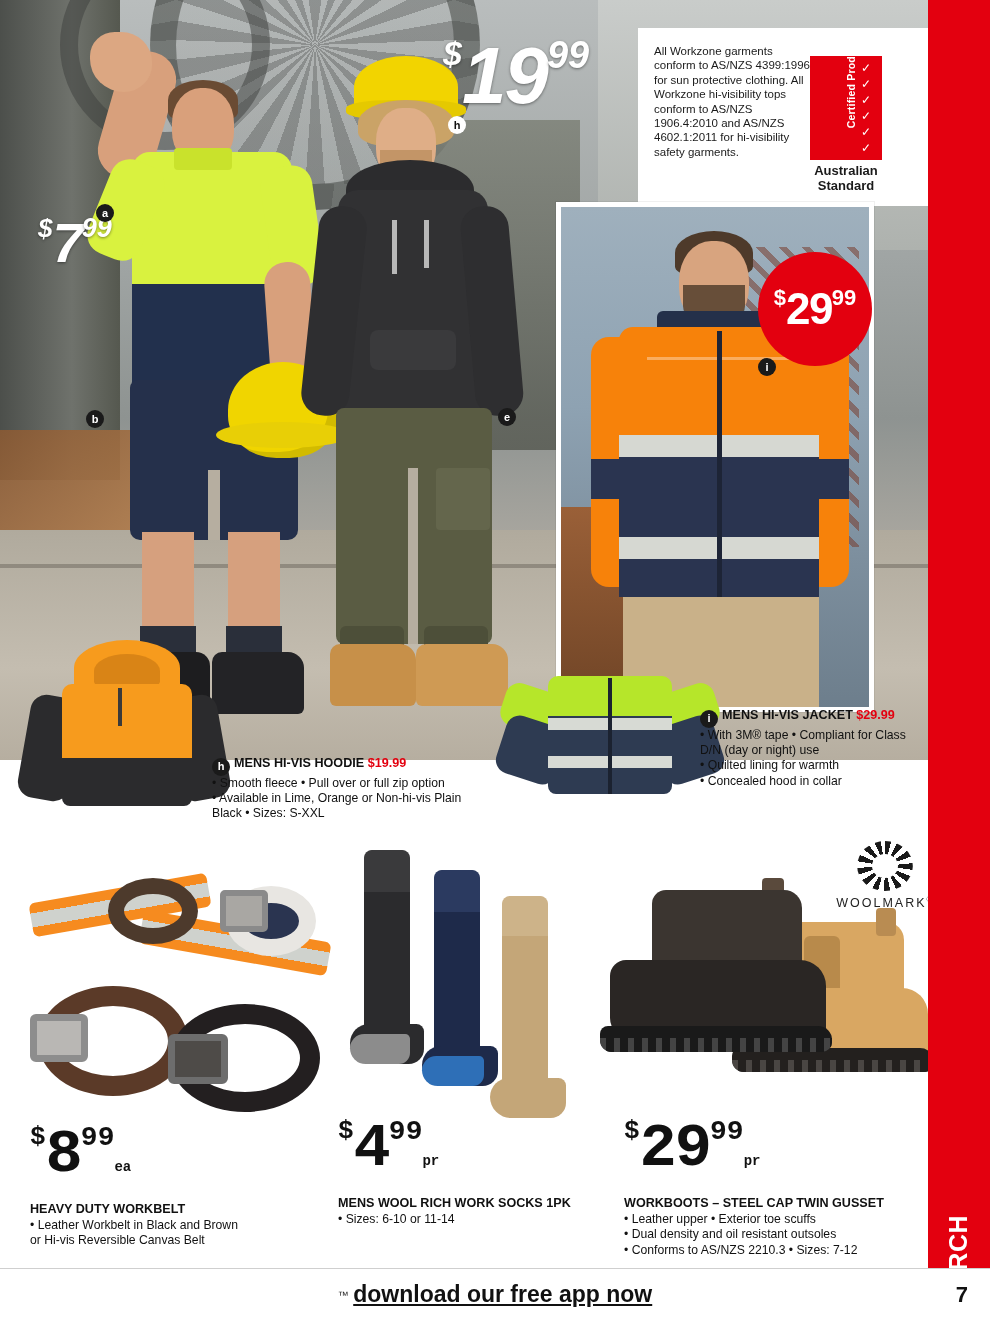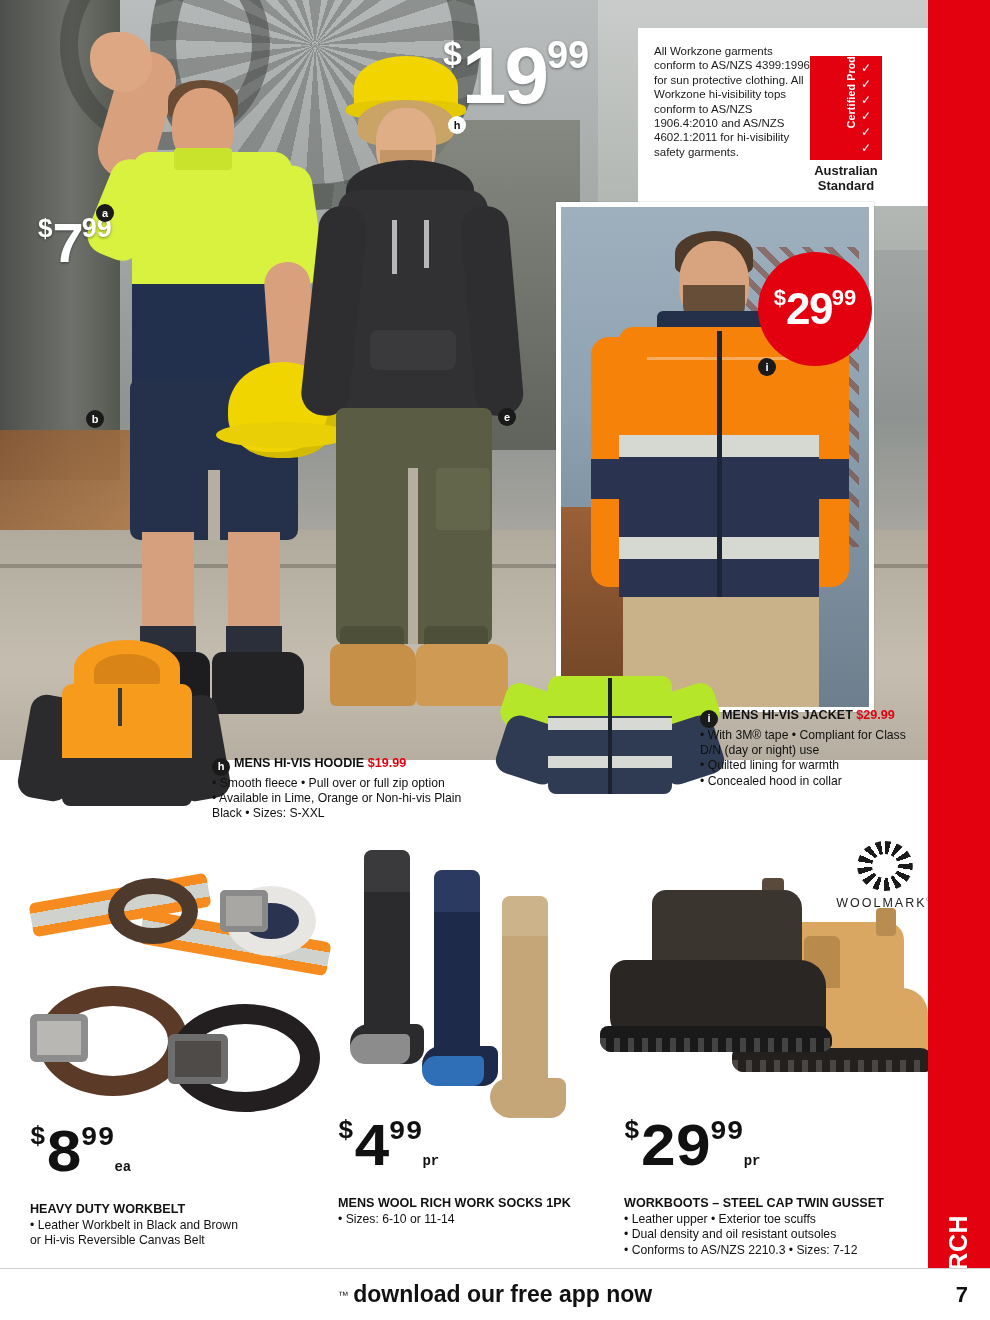--- a/index.html
+++ b/index.html
@@ -167,21 +167,21 @@
   .wb-arm-r{ position:absolute; left:168px; top:176px; width:48px; height:210px; background:#2e2e30; border-radius:22px; transform:rotate(-5deg);}
   .wb-pants{ position:absolute; left:36px; top:378px; width:156px; height:236px; background:#5a5c43; border-radius:8px;}
   .wb-pants:after{content:""; position:absolute; left:72px; top:60px; width:10px; height:176px; background:#b6aea0;}
   .wb-cargo{ position:absolute; left:136px; top:438px; width:54px; height:62px; background:#64664c; border-radius:4px;}
   .wb-cuff-l{ position:absolute; left:40px; top:596px; width:64px; height:26px; background:#4d4f39; border-radius:6px;}
   .wb-cuff-r{ position:absolute; left:124px; top:596px; width:64px; height:26px; background:#4d4f39; border-radius:6px;}
   .wb-boot-l{ position:absolute; left:30px; top:614px; width:86px; height:62px; background:#c79049; border-radius:10px 16px 6px 6px;}
   .wb-boot-r{ position:absolute; left:116px; top:614px; width:92px; height:62px; background:#cf9a54; border-radius:10px 16px 6px 6px;}
 
   
-  .price-white { color:#fff; font-weight:bold; line-height:1; text-shadow:0 1px 3px rgba(0,0,0,.45); }
+  .price-white { color:#fff; font-weight:bold; line-height:1; text-shadow:0 1px 3px rgba(0,0,0,.45);font-style:italic; }
   .price-1999 { position:absolute; left:443px; top:36px; }
   .price-1999 .dollar { font-size:34px; vertical-align:top; }
   .price-1999 .main { font-size:80px; letter-spacing:-2px; }
   .price-1999 .cents { font-size:38px; vertical-align:top; }
   .price-799 { position:absolute; left:38px; top:215px; }
   .price-799 .dollar { font-size:26px; vertical-align:top; }
   .price-799 .main { font-size:56px; letter-spacing:-2px; }
   .price-799 .cents { font-size:27px; vertical-align:top; }
 
   .badge-letter {
@@ -365,21 +365,21 @@
   .copy-socks { position:absolute; left:338px; top:366px; width:262px; }
   .copy-boots { position:absolute; left:624px; top:366px; width:280px; }
 
   
   .footer {
     position:absolute; left:0; bottom:0; width:990px; height:52px;
     background:#fff; border-top:1px solid #cfcfcf;
     display:flex; align-items:center; justify-content:center;
   }
   .footer .f-light { font-size:23px; color:#333; }
-  .footer .f-bold { font-size:23px; color:#111; font-weight:bold; }
+  .footer .f-bold { font-size:23px; color:#111; font-weight:bold;text-decoration:underline; }
   .footer sup { font-size:11px; }
   .page-num { position:absolute; right:22px; bottom:12px; font-size:22px; font-weight:bold; color:#111; }
 
   .tiny { font-size:8px; vertical-align:super; }
 </style>
 </head>
 <body>
 
 <div class="page">
 

